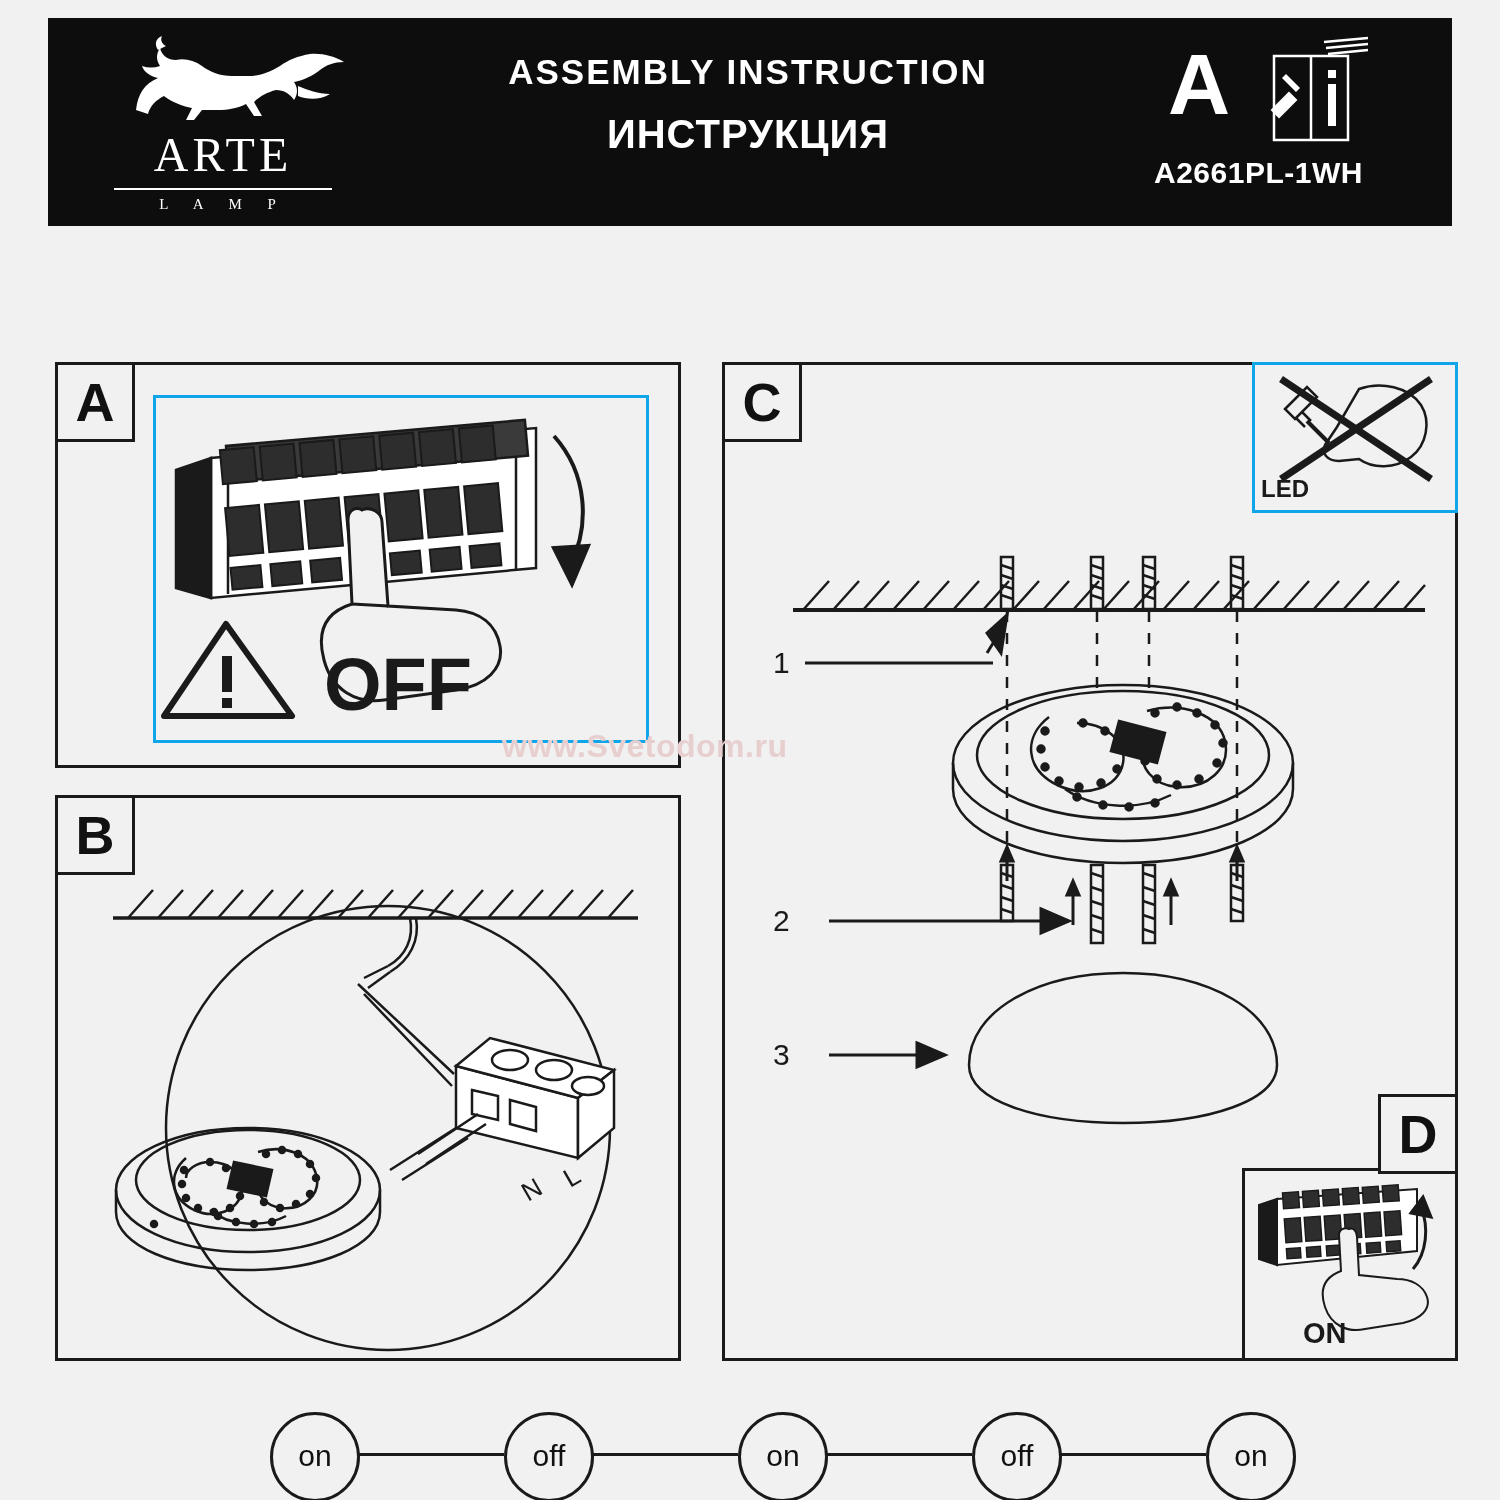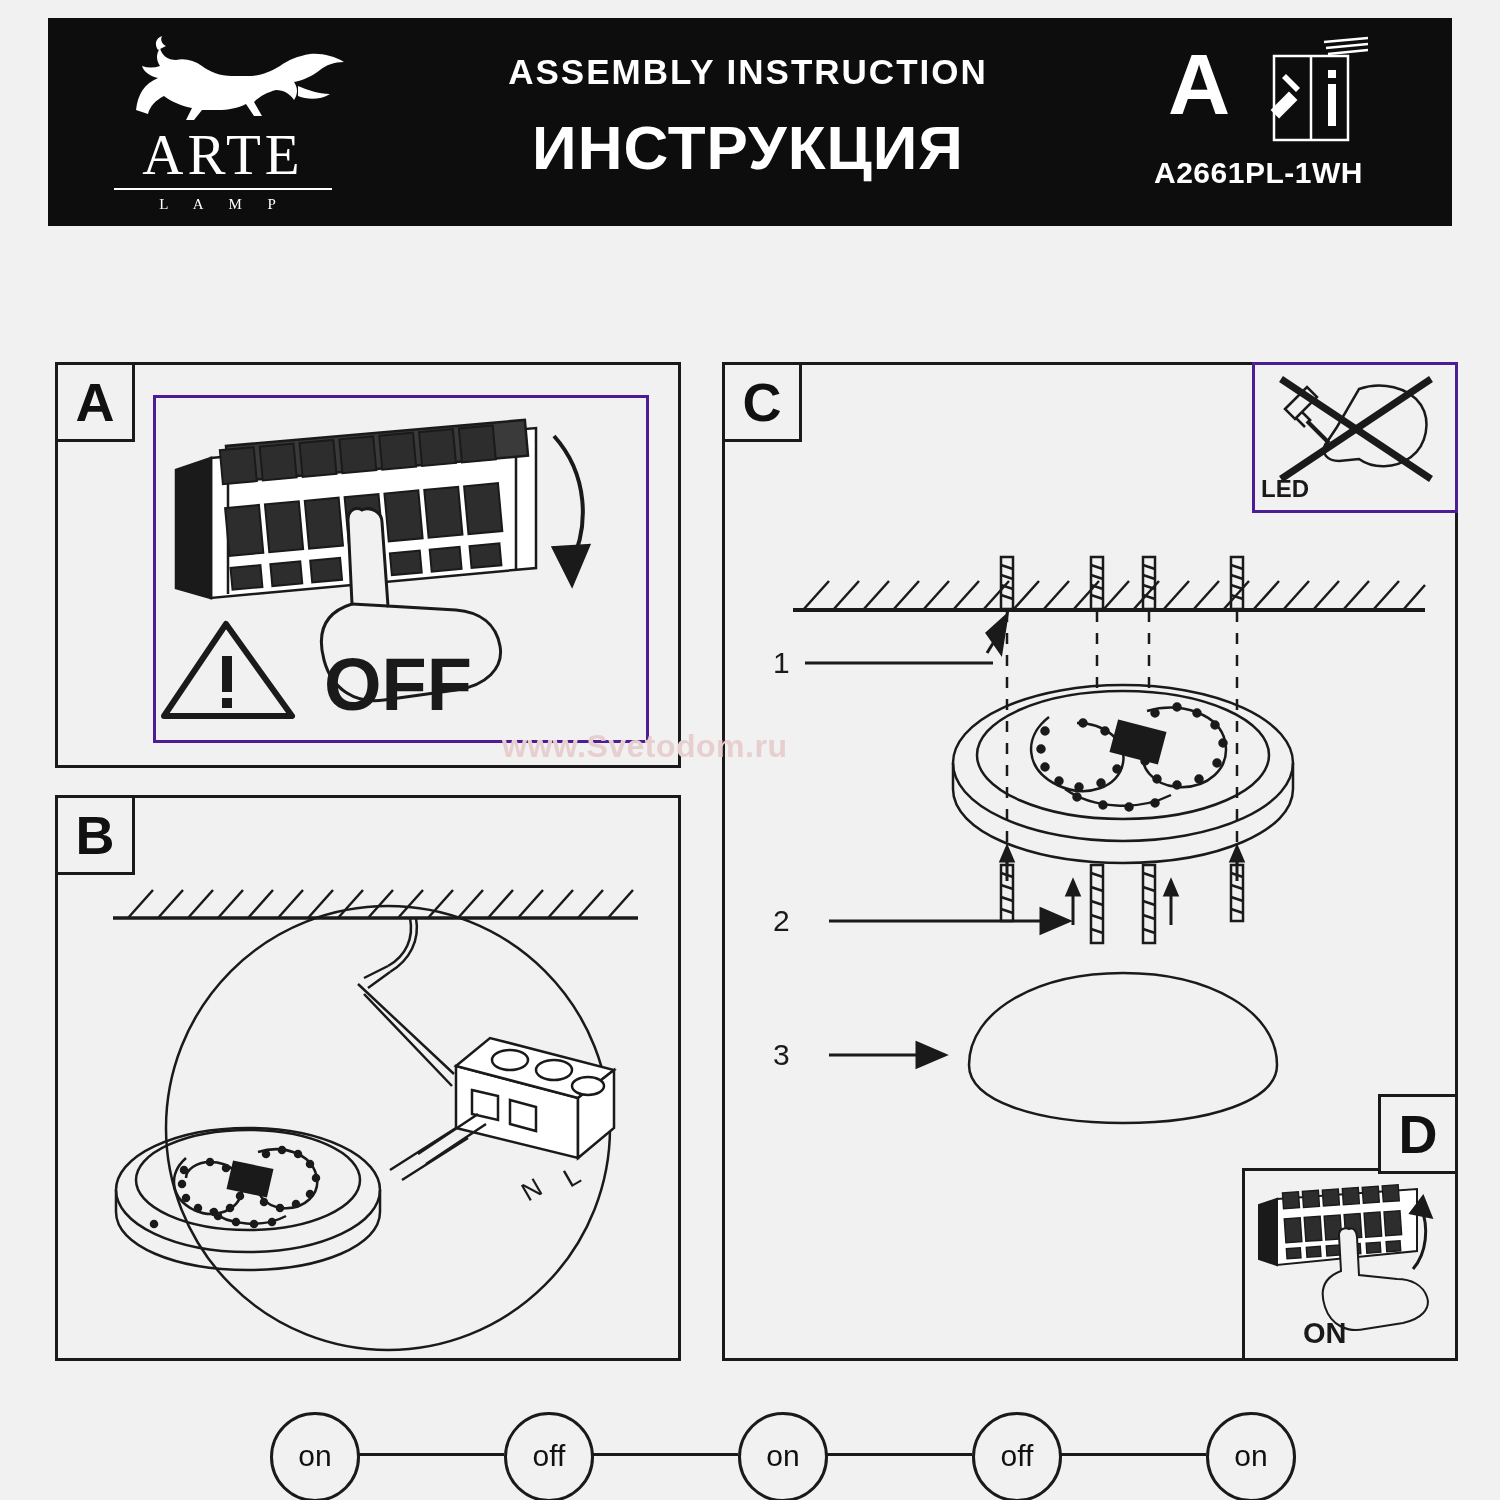--- a/index.html
+++ b/index.html
@@ -13,29 +13,29 @@
   .sheet{position:absolute;left:0;top:0;width:1500px;height:1500px;background:#f1f1f1;}
 
   
   .header{
     position:absolute;left:48px;top:18px;width:1404px;height:208px;
     background:#0d0d0d;color:#fff;
   }
   .brand{position:absolute;left:30px;top:14px;width:290px;height:190px;text-align:center;}
   .brand-logo{width:250px;height:92px;margin:0 auto;display:block;}
   .brand-name{
-    font-size:57px;letter-spacing:4px;font-family:"Liberation Serif",serif;
+    font-size:48px;letter-spacing:4px;font-family:"Liberation Serif",serif;
     line-height:58px;margin-top:2px;
   }
   .brand-rule{width:218px;height:2px;background:#fff;margin:4px auto 6px auto;}
   .brand-sub{font-size:15px;letter-spacing:11px;font-family:"Liberation Serif",serif;}
 
   .title-wrap{position:absolute;left:350px;top:34px;width:700px;text-align:center;}
   .title-en{font-size:35px;font-weight:bold;letter-spacing:2px;}
-  .title-ru{font-size:62px;font-weight:bold;letter-spacing:1px;margin-top:20px;}
+  .title-ru{font-size:40px;font-weight:bold;letter-spacing:1px;margin-top:20px;}
 
   .hdr-right{position:absolute;right:28px;top:16px;width:270px;height:180px;}
   .hdr-letter{
     position:absolute;left:0;top:4px;width:90px;text-align:center;
     font-size:86px;font-weight:bold;line-height:92px;
   }
   .hdr-book{position:absolute;left:110px;top:2px;width:110px;height:108px;}
   .hdr-code{
     position:absolute;left:0;top:122px;width:270px;text-align:left;
     font-size:30px;font-weight:bold;letter-spacing:0.5px;
@@ -47,21 +47,21 @@
     position:absolute;left:-3px;top:-3px;width:74px;height:74px;
     border:3px solid #1a1a1a;background:#f1f1f1;
     font-size:54px;font-weight:bold;text-align:center;line-height:74px;color:#111;
   }
 
   #panelA{left:55px;top:362px;width:620px;height:400px;}
   #panelB{left:55px;top:795px;width:620px;height:560px;}
   #panelC{left:722px;top:362px;width:730px;height:993px;}
   #panelD{left:1242px;top:1168px;width:210px;height:187px;}
 
-  .inner-box{position:absolute;border:3px solid #4c1d95;}
+  .inner-box{position:absolute;border:3px solid #0ea5e9;}
 
   .lbl{position:absolute;font-size:27px;color:#111;}
   svg{display:block;}
   .watermark{
     position:absolute;left:502px;top:728px;
     font-size:32px;font-weight:bold;color:#e8cfcf;letter-spacing:0.5px;
     font-family:"Liberation Sans",sans-serif;
     z-index:5;
   }
 

